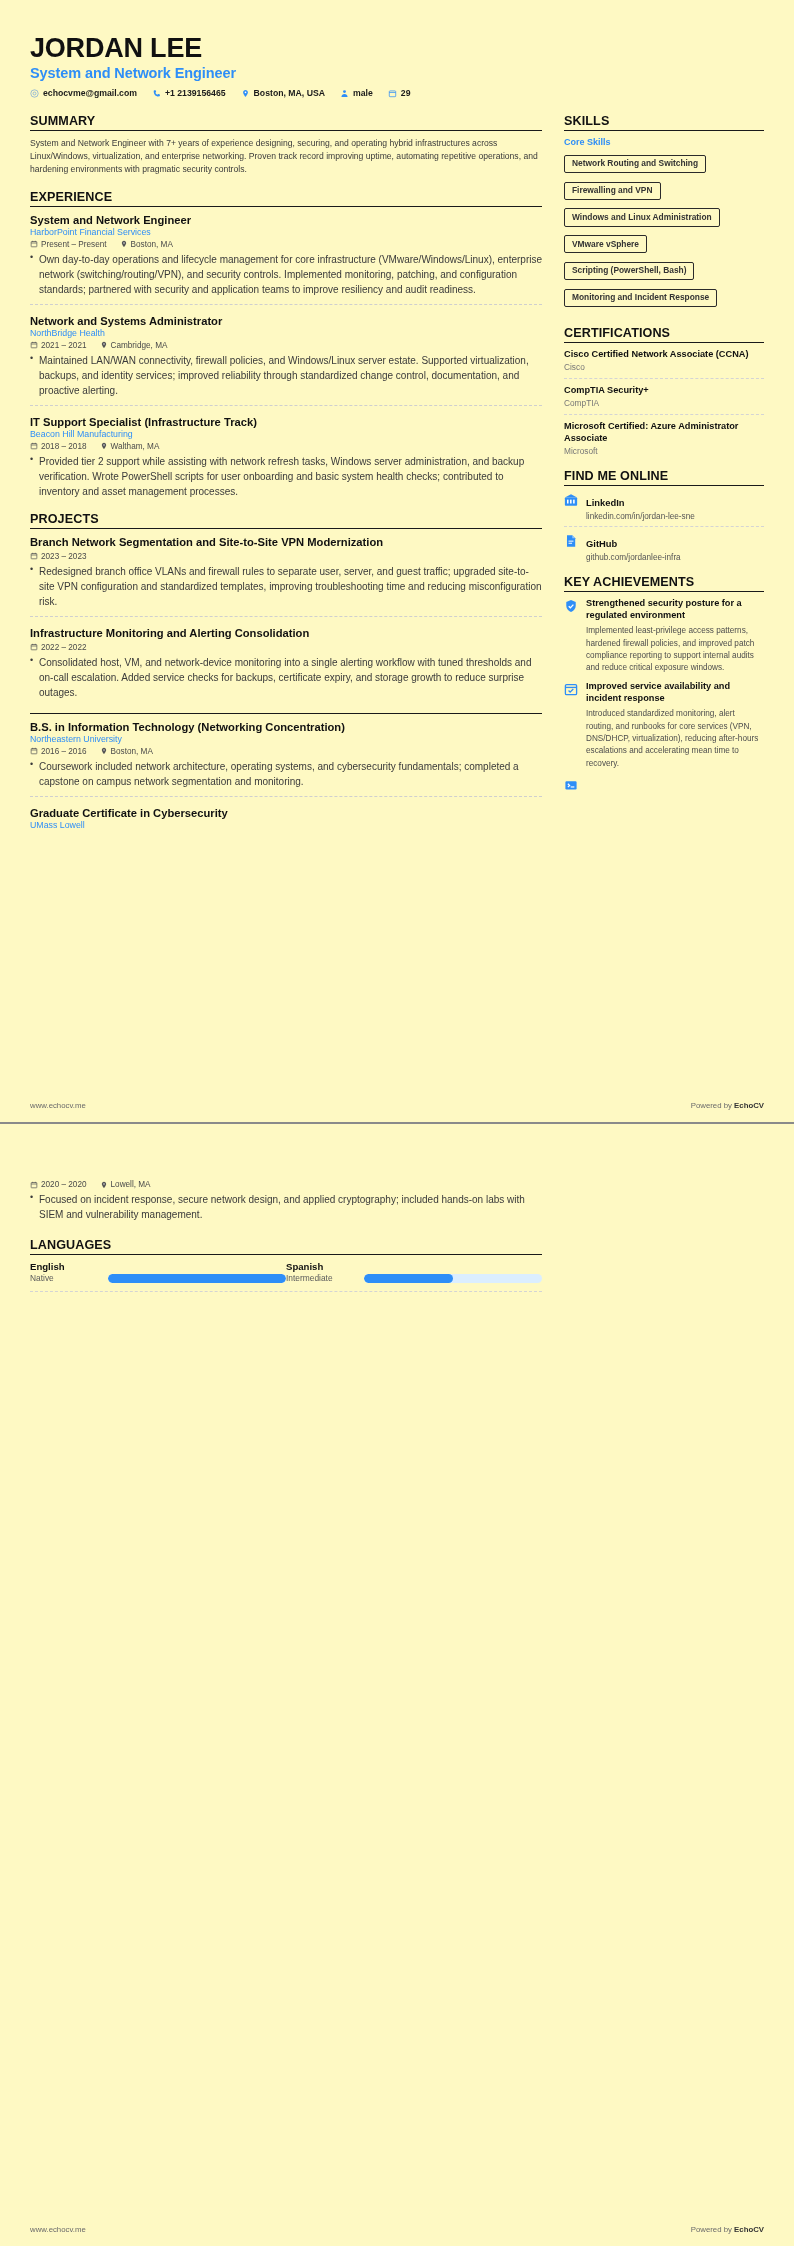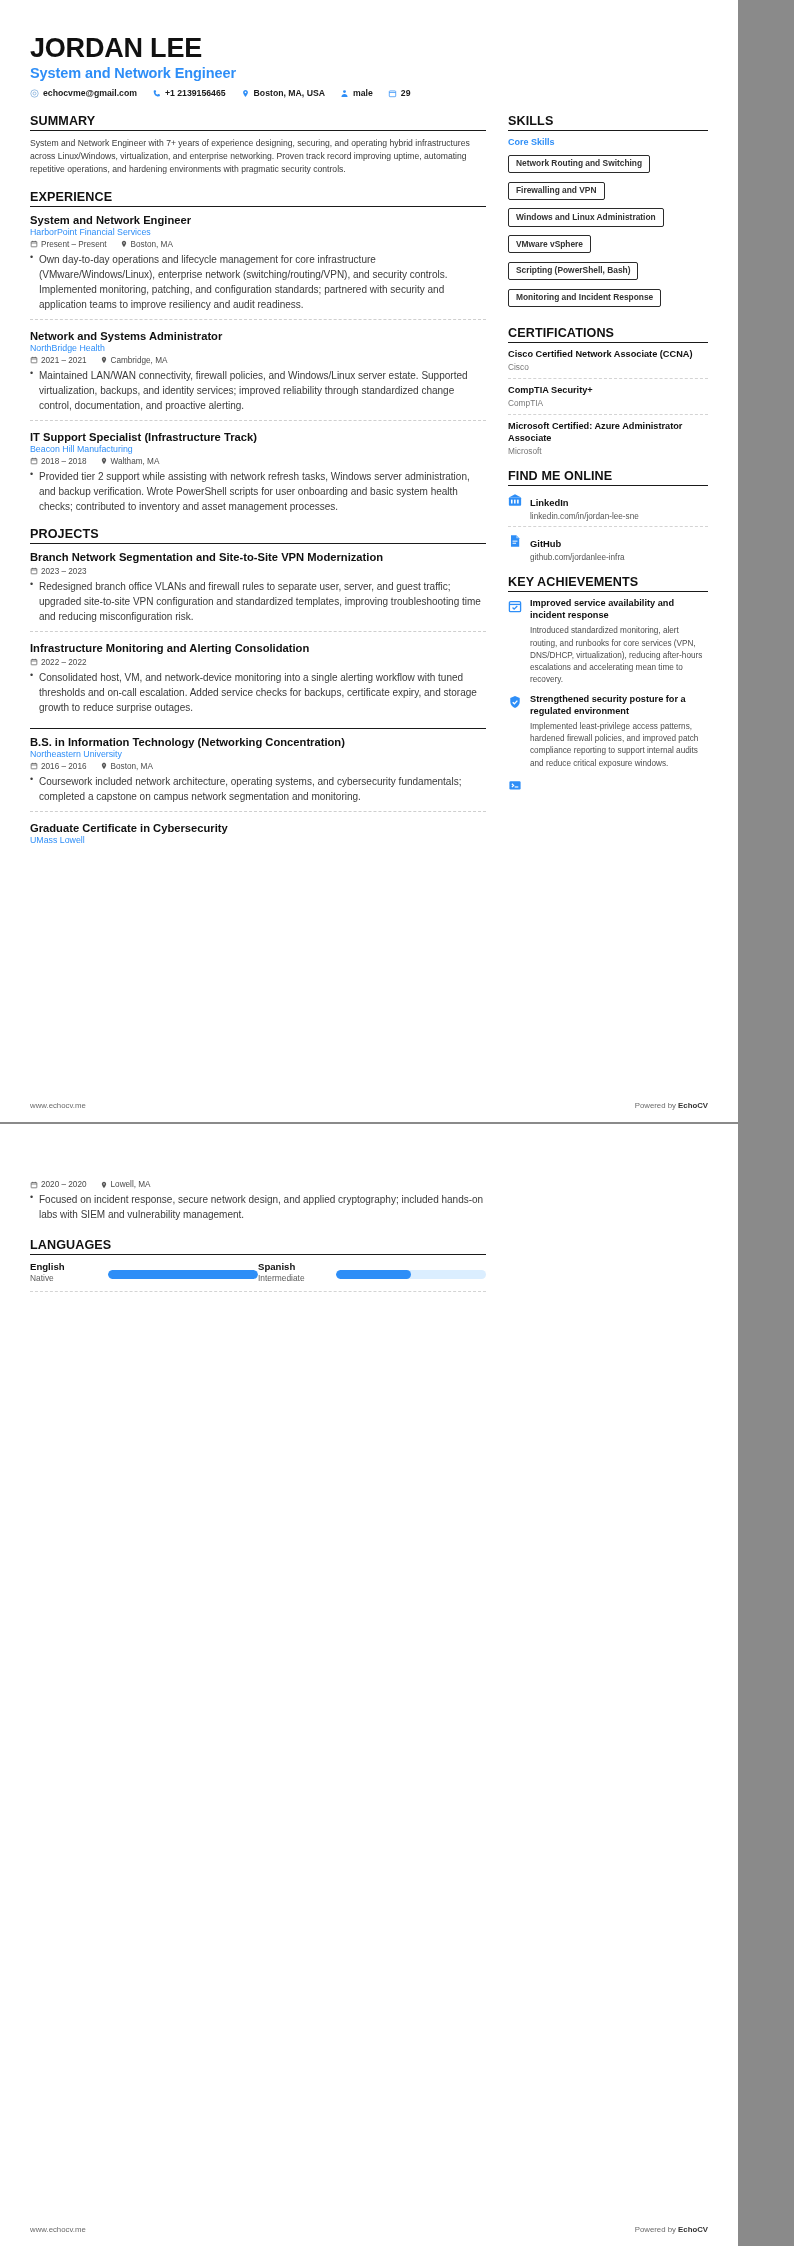--- a/index.html
+++ b/index.html
@@ -5,22 +5,22 @@
   * { margin:0; padding:0; box-sizing:border-box; }
   html { background:#8a8a8a; }
   body {
     font-family:"Liberation Sans", sans-serif;
     background:#8a8a8a;
     width:794px;
     color:#111;
     -webkit-font-smoothing:antialiased;
   }
   .page {
-    width:738px;
-    background:#ffffff;
+    width:794px;
+    background:#fef9c3;
     position:relative;
     padding:34px 30px 0 30px;
   }
   .page-1 { height:1122px; }
   .page-gap { height:2px; background:#8a8a8a; }
   .page-2 { height:1122px; }
 
   
   .name {
     font-size:27px;
@@ -145,21 +145,21 @@
   .online-url { font-size:8.2px; color:#555; margin-top:2px; word-break:break-all; }
   .online-sep { border-bottom:1px dashed #d4d4d4; margin:5px 0 6px; }
 
   .ach-row { display:flex; align-items:flex-start; gap:7px; margin-bottom:7px; }
   .ach-ic { width:15px; flex:0 0 15px; padding-top:1px; }
   .ach-title { font-size:9.2px; font-weight:bold; color:#111; line-height:1.3; }
   .ach-desc { font-size:8.2px; color:#4d4d4d; line-height:1.5; margin-top:3px; }
 
   
   .lang-grid { display:flex; gap:0; }
-  .lang-block { display:flex; align-items:center; width:50%; }
+  .lang-block { display:flex; align-items:flex-end; width:50%; }
   .lang-texts { min-width:78px; }
   .lang-name { font-size:9.6px; font-weight:bold; color:#111; }
   .lang-level { font-size:8.4px; color:#5a5a5a; margin-top:1px; }
   .lang-bar {
     flex:1;
     height:9px;
     background:#dbeeff;
     border-radius:6px;
     margin-top:4px;
     overflow:hidden;
@@ -501,41 +501,41 @@
         </div>
       </div>
 
       <div class="section">
         <div class="sec-title">KEY ACHIEVEMENTS</div>
         <div class="sec-rule"></div>
 
         <div class="ach-row">
           <span class="ach-ic">
             <svg width="14" height="14" viewBox="0 0 16 16">
+                <path d="M8 1.2l5.4 2.2v4.4c0 3.4-2.3 6-5.4 7-3.1-1-5.4-3.6-5.4-7V3.4z" fill="#2e8ef7"></path>
+                <path d="M5.4 8.2l1.9 1.9 3.4-3.7" fill="none" stroke="#fff" stroke-width="1.5"></path>
+              </svg>
+          </span>
+          <span>
+            <div class="ach-title">Strengthened security posture for a regulated environment</div>
+            <div class="ach-desc">Implemented least-privilege access patterns, hardened firewall policies, and improved patch compliance reporting to support internal audits and reduce critical exposure windows.</div>
+          </span>
+        </div>
+
+        <div class="ach-row">
+          <span class="ach-ic">
+            <svg width="14" height="14" viewBox="0 0 16 16">
                 <rect x="1.6" y="3" width="12.8" height="11.4" rx="1.4" fill="none" stroke="#2e8ef7" stroke-width="1.5"></rect>
                 <path d="M1.6 6.2h12.8" stroke="#2e8ef7" stroke-width="1.5"></path>
                 <path d="M5.2 9.8l1.8 1.8 3.6-3.6" fill="none" stroke="#2e8ef7" stroke-width="1.5"></path>
               </svg>
           </span>
           <span>
             <div class="ach-title">Improved service availability and incident response</div>
             <div class="ach-desc">Introduced standardized monitoring, alert routing, and runbooks for core services (VPN, DNS/DHCP, virtualization), reducing after-hours escalations and accelerating mean time to recovery.</div>
-          </span>
-        </div>
-
-        <div class="ach-row">
-          <span class="ach-ic">
-            <svg width="14" height="14" viewBox="0 0 16 16">
-                <path d="M8 1.2l5.4 2.2v4.4c0 3.4-2.3 6-5.4 7-3.1-1-5.4-3.6-5.4-7V3.4z" fill="#2e8ef7"></path>
-                <path d="M5.4 8.2l1.9 1.9 3.4-3.7" fill="none" stroke="#fff" stroke-width="1.5"></path>
-              </svg>
-          </span>
-          <span>
-            <div class="ach-title">Strengthened security posture for a regulated environment</div>
-            <div class="ach-desc">Implemented least-privilege access patterns, hardened firewall policies, and improved patch compliance reporting to support internal audits and reduce critical exposure windows.</div>
           </span>
         </div>
 
         <div class="ach-row">
           <span class="ach-ic">
             <svg width="14" height="14" viewBox="0 0 16 16">
                 <rect x="1.6" y="3.6" width="12.8" height="9.4" rx="1.4" fill="#2e8ef7"></rect>
                 <path d="M4.4 6.6l2 1.9-2 1.9" fill="none" stroke="#fff" stroke-width="1.4"></path>
                 <rect x="7.6" y="9.6" width="4.2" height="1.3" fill="#fff"></rect>
               </svg>

